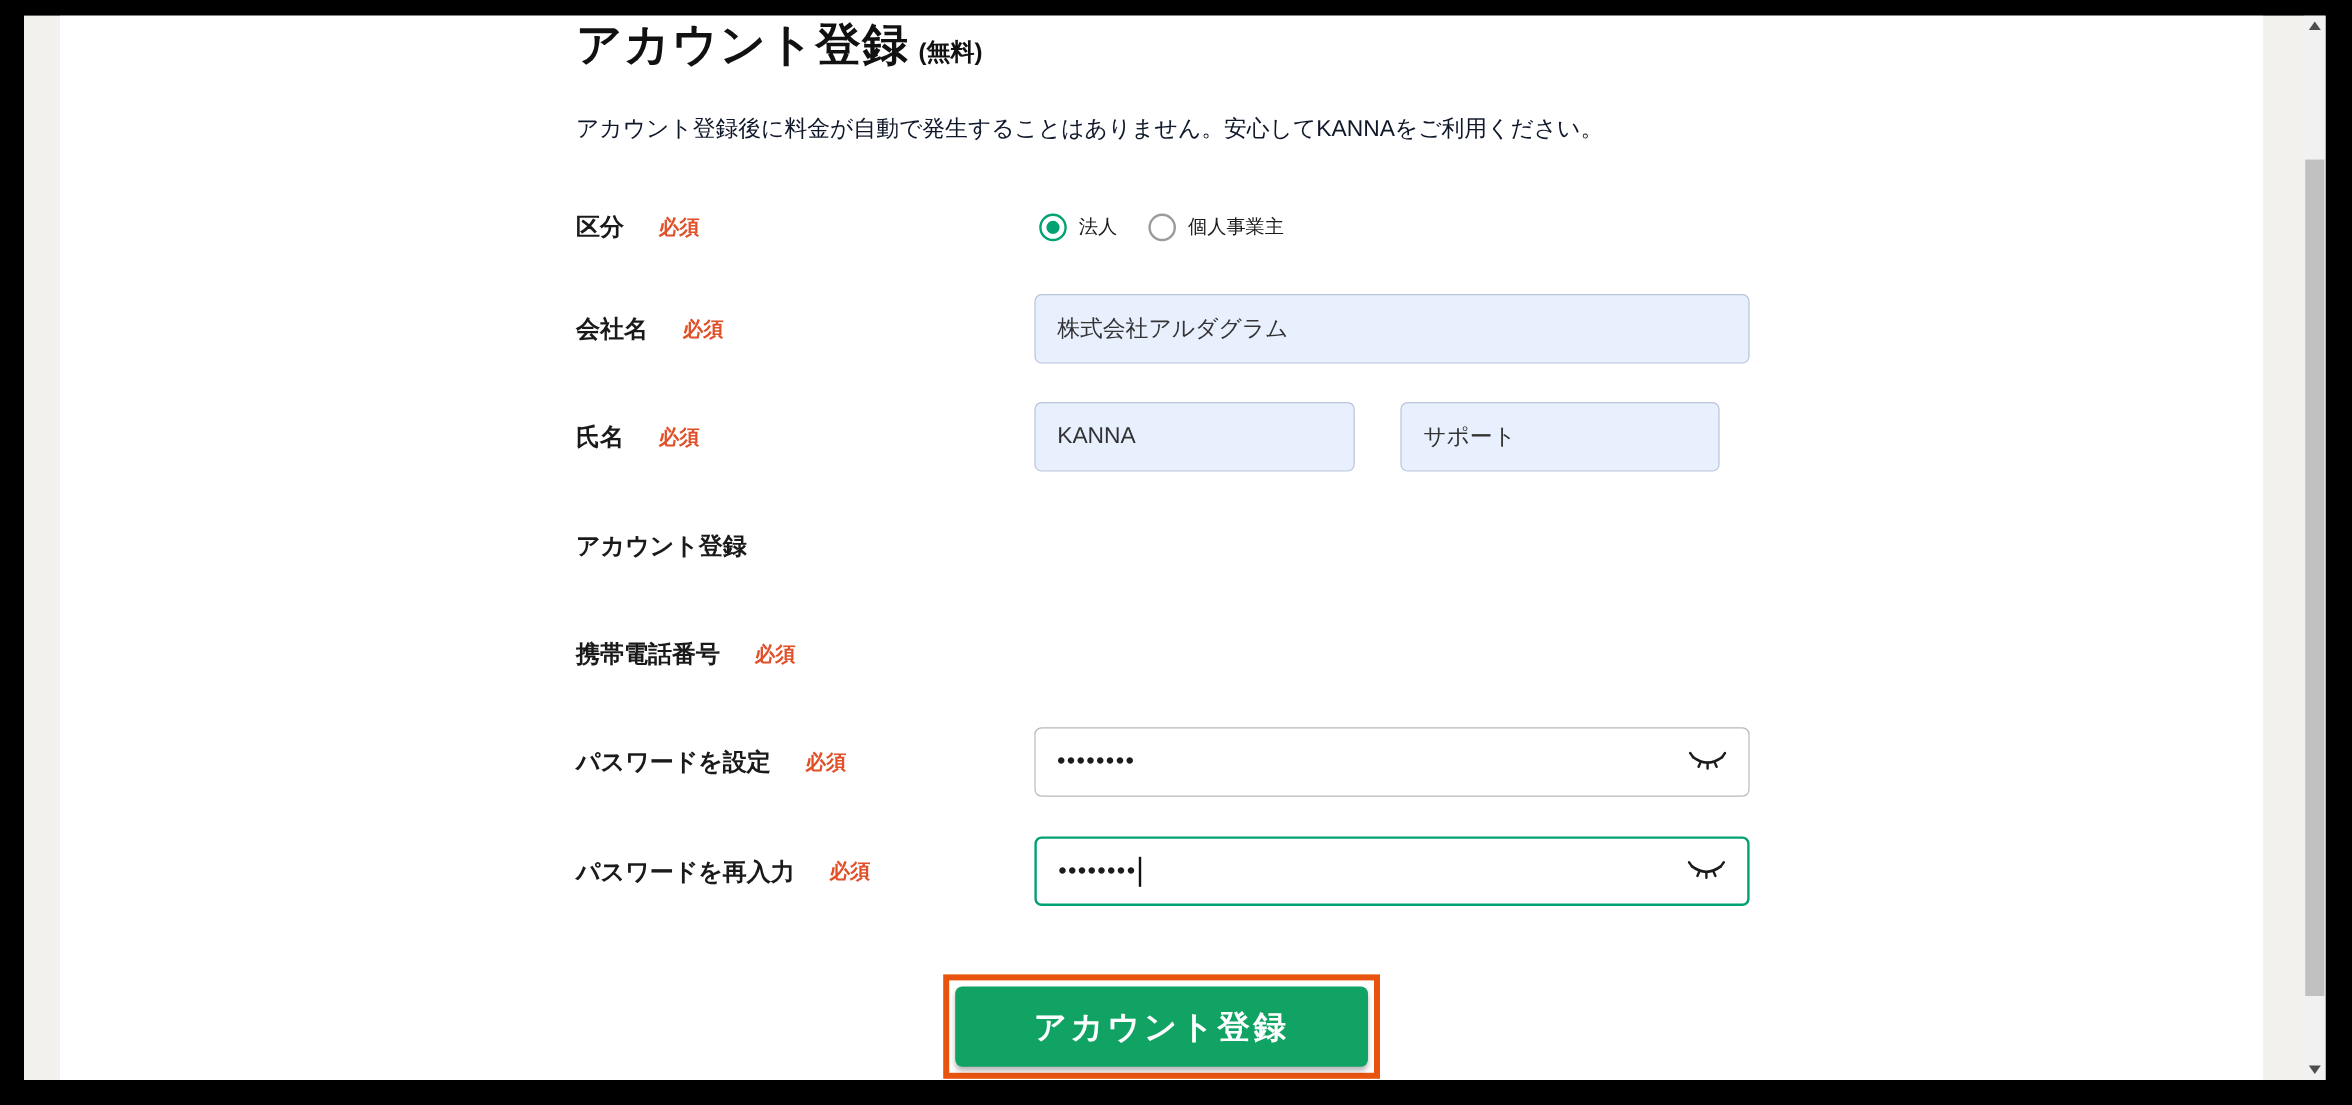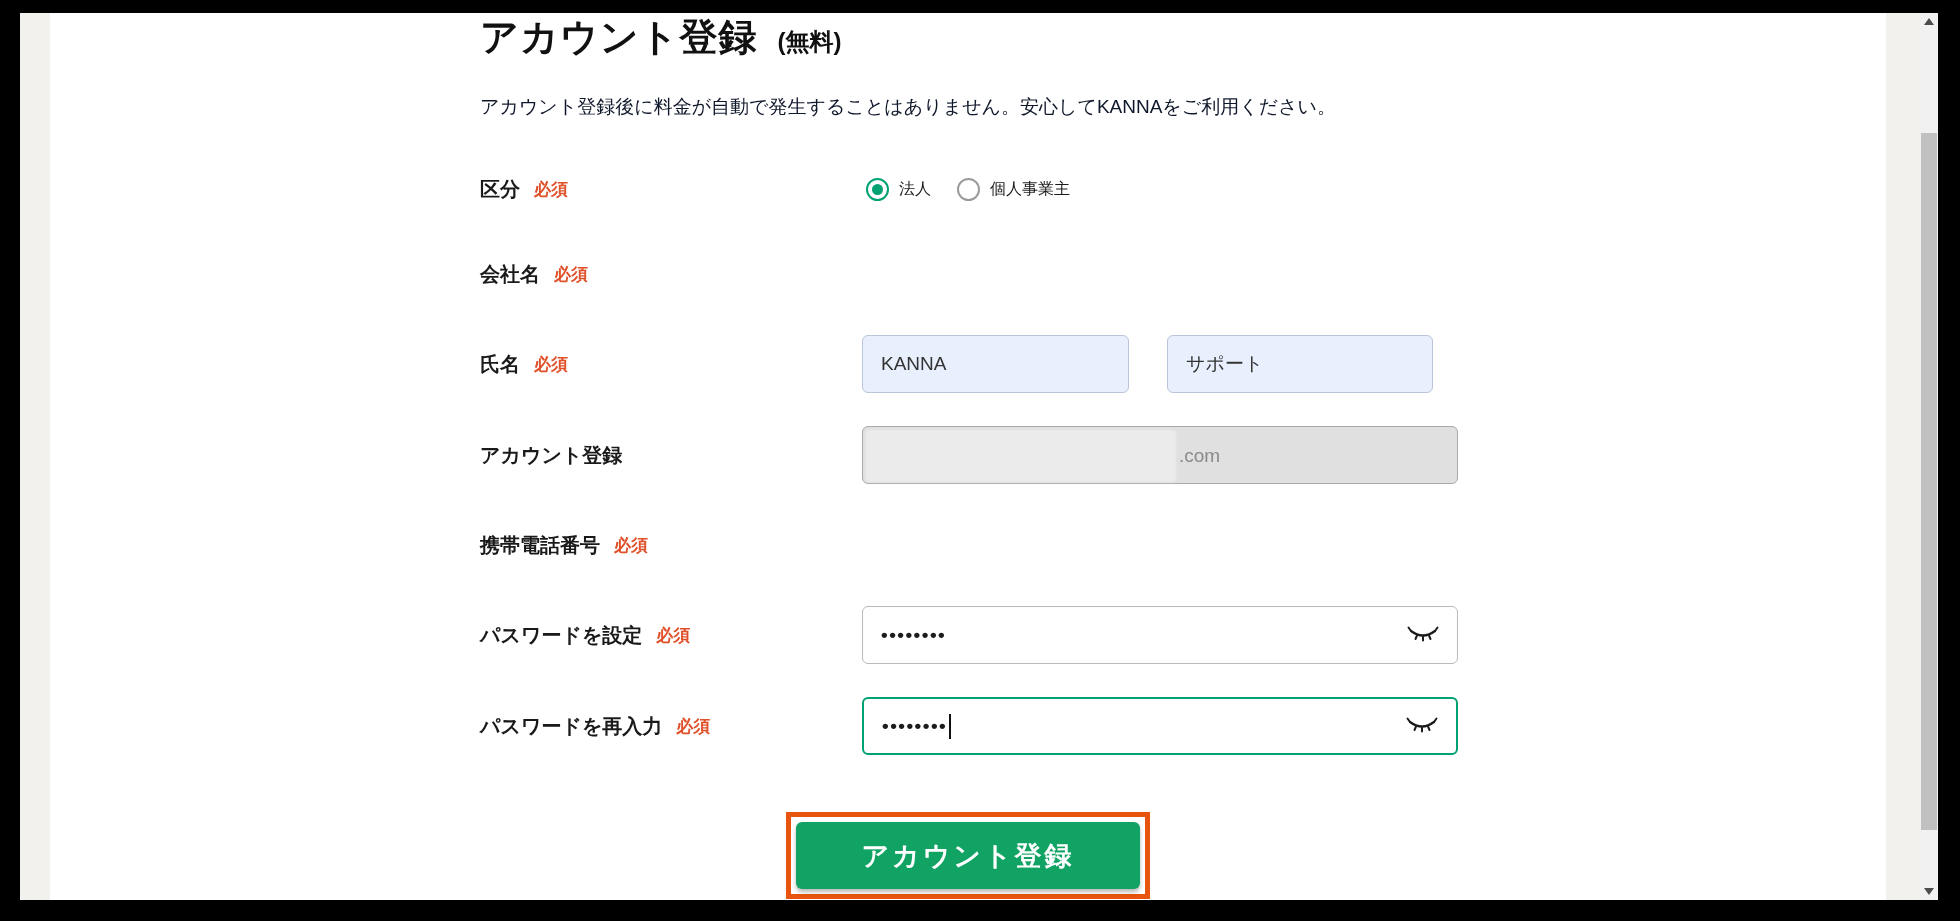--- a/index.html
+++ b/index.html
@@ -14,26 +14,26 @@
   .scrollbar { position:absolute; right:0; top:0; width:18px; height:887px; background:#F1F1F1; }
   .sb-btn { position:absolute; left:0; width:18px; height:17px; display:flex; align-items:center; justify-content:center; }
   .sb-btn.up { top:0; } .sb-btn.down { bottom:0; }
   .tri-up { width:0; height:0; border-left:5px solid transparent; border-right:5px solid transparent; border-bottom:7px solid #4D4D4D; }
   .tri-down { width:0; height:0; border-left:5px solid transparent; border-right:5px solid transparent; border-top:7px solid #4D4D4D; }
   .sb-thumb { position:absolute; left:1px; top:120px; width:16px; height:697px; background:#C1C1C1; }
 
   
   .page-title { position:absolute; left:460px; top:-1px; font-size:38px; font-weight:700; color:#111;
                 letter-spacing:1px; white-space:nowrap; }
-  .page-title .suffix { font-size:24px; margin-left:20px; letter-spacing:0; }
+  .page-title .suffix { font-size:20px; margin-left:8px; letter-spacing:0; }
   .page-subtitle { position:absolute; left:460px; top:81px; font-size:19px; color:#0f172a; white-space:nowrap; }
 
   
   .row { position:absolute; left:460px; height:58px; display:flex; align-items:center; }
-  .label-group { width:382px; display:flex; align-items:center; flex:none; }
+  .label-group { width:382px; display:flex; align-items:center; flex:none;gap:15px; }
   .field-label { font-size:20px; font-weight:700; color:#1A1A1A; white-space:nowrap; }
   .required { font-size:17px; font-weight:700; color:#E0512A; margin-left:14px; white-space:nowrap;text-align:center; }
 
   .input { height:58px; border-radius:6px; display:flex; align-items:center; padding:0 18px;
            font-size:19px; color:#333; position:relative; }
   .input.autofill { background:#E8F0FE; border:1px solid #BAC4DA; }
   .input.w-full { width:596px; }
   .input.w-half1 { width:267px; }
   .input.w-half2 { width:266px; margin-left:38px; }
   .input.disabled { background:#E0E0E0; border:1px solid #A9A9A9; color:#8A8A8A; padding:0; }
@@ -94,42 +94,41 @@
         <span class="radio-label">個人事業主</span>
       </label>
     </div>
   </div>
 
   <div class="row" style="top:232px;">
     <div class="label-group">
       <span class="field-label">会社名</span>
       <span class="required">必須</span>
     </div>
+    <div class="input autofill w-full">
+      <span>株式会社アルダグラム</span>
+    </div>
   </div>
 
   <div class="row" style="top:322px;">
     <div class="label-group">
       <span class="field-label">氏名</span>
       <span class="required">必須</span>
     </div>
     <div class="input autofill w-half1">
       <span>KANNA</span>
     </div>
     <div class="input autofill w-half2">
       <span>サポート</span>
     </div>
   </div>
 
   <div class="row" style="top:413px;">
     <div class="label-group">
       <span class="field-label">アカウント登録</span>
-    </div>
-    <div class="input disabled w-full">
-      <span class="redaction"></span>
-      <span class="email-visible">.com</span>
     </div>
   </div>
 
   <div class="row" style="top:503px;">
     <div class="label-group">
       <span class="field-label">携帯電話番号</span>
       <span class="required">必須</span>
     </div>
   </div>
 

